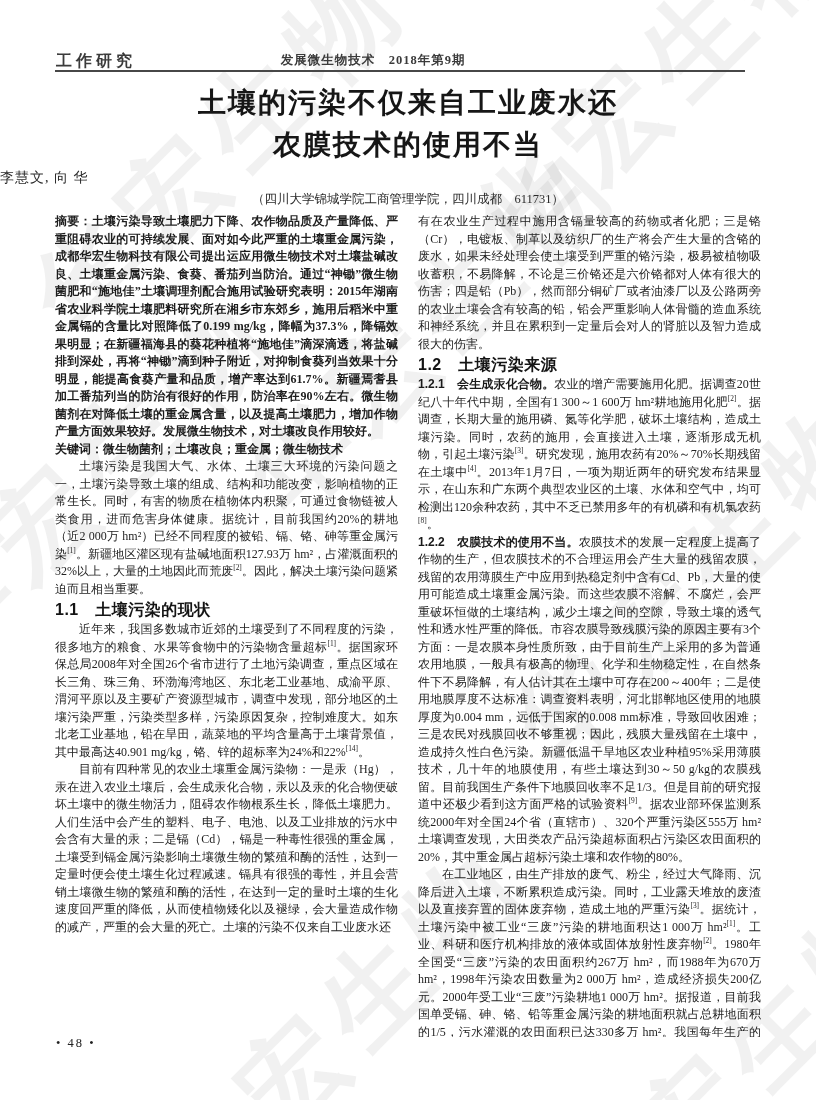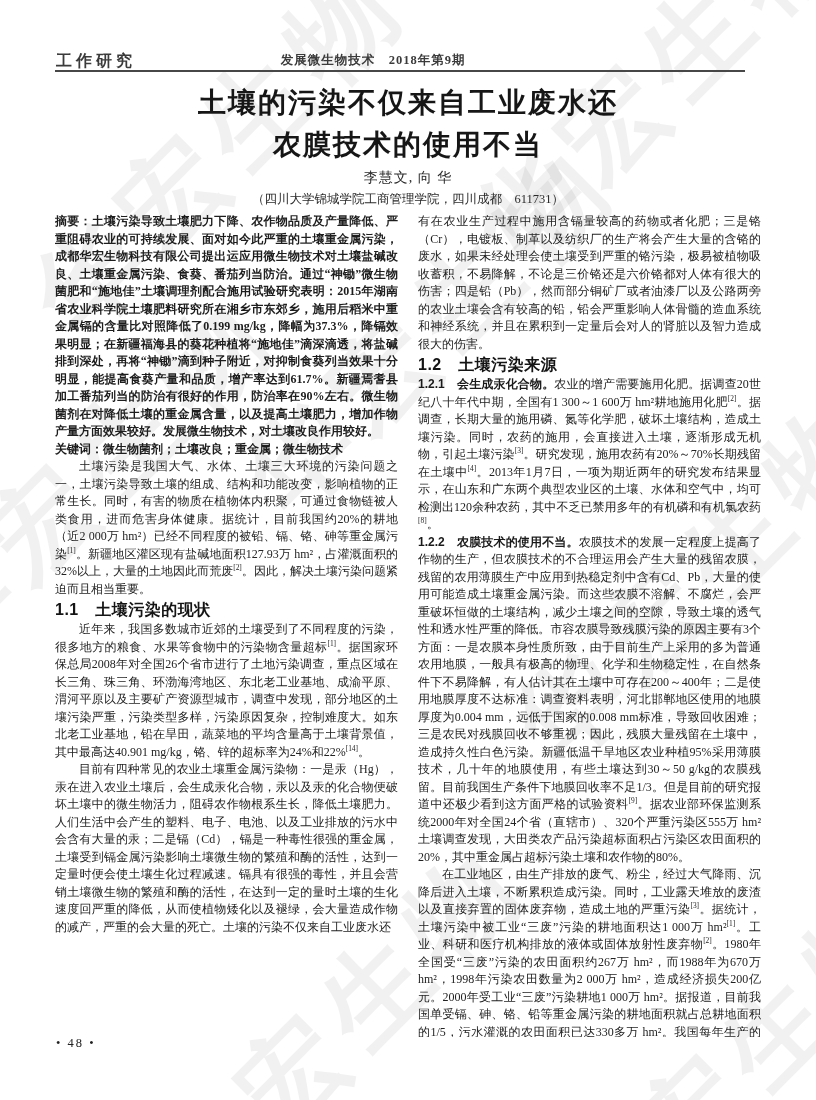--- a/index.html
+++ b/index.html
@@ -42,21 +42,21 @@
     background:#474747;
   }
 
   
   .title{
     position:absolute;left:0;right:0;top:82px;text-align:center;
     font-family:"Liberation Sans","DejaVu Sans",sans-serif;
     font-weight:700;font-size:28px;line-height:42px;letter-spacing:2px;color:#161616;
   }
   .authors{
-    position:absolute;left:0;right:0;top:169px;text-align:center;
+    position:absolute;left:0;right:0;top:169px;
     font-size:14px;color:#2a2a2a;letter-spacing:1px;
   }
   .affiliation{
     position:absolute;left:0;right:0;top:191px;text-align:center;
     font-size:12.5px;color:#2a2a2a;
   }
 
   
   .columns{
     position:absolute;left:55px;top:213px;width:706px;height:824px;

